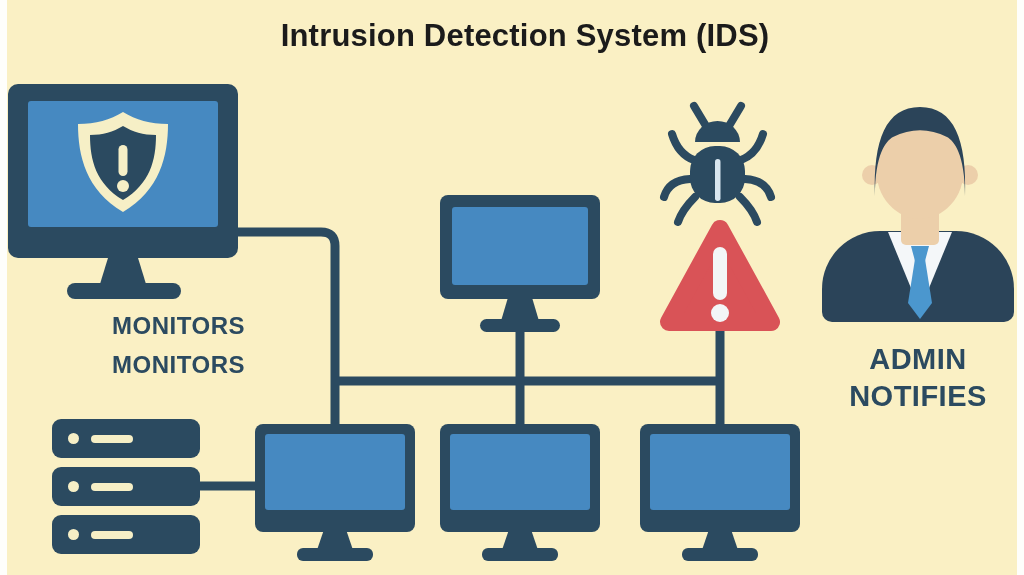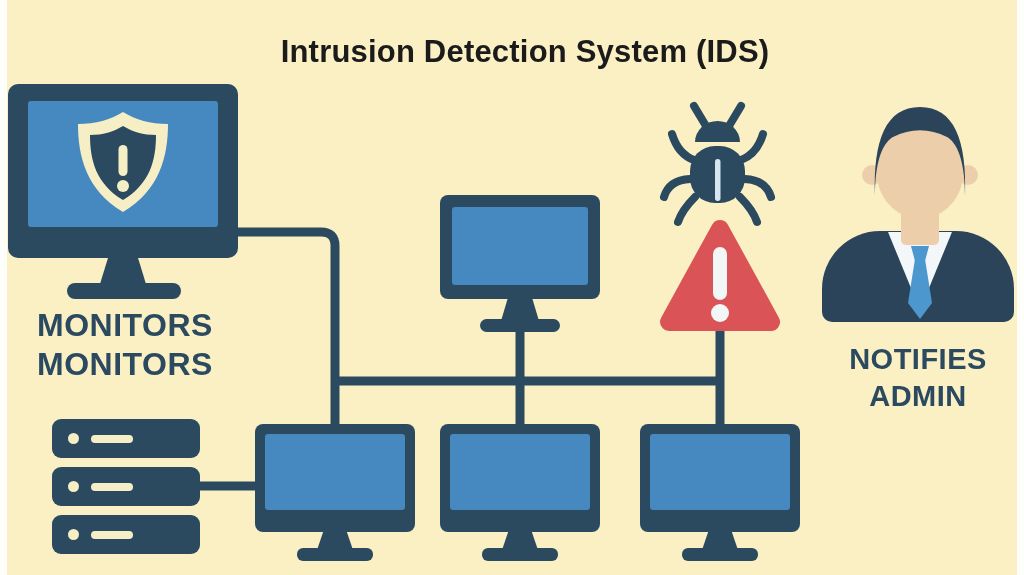--- a/index.html
+++ b/index.html
@@ -6,21 +6,21 @@
   .canvas{
     position:relative;width:1024px;height:575px;overflow:hidden;
     background:var(--background,#FAF0C4);
     font-family:"Liberation Sans",sans-serif;
   }
   .edge-strip{position:absolute;top:0;bottom:0;width:7px;background:var(--edge-white,#FEFEFB);}
   .edge-strip.left{left:0;}
   .edge-strip.right{right:0;}
 
   .title{
-    position:absolute;left:0;right:0;top:34px;margin:0;padding-left:26px;
+    position:absolute;left:0;right:0;top:18px;margin:0;padding-left:26px;
     text-align:center;font-size:31px;font-weight:bold;letter-spacing:.2px;
     color:var(--title-ink,#1B1B1B);
   }
 
   .overlay{position:absolute;left:0;top:0;width:1024px;height:575px;pointer-events:none;}
   .wire{fill:none;stroke:var(--ink-navy,#2B4A60);stroke-width:9;}
 
   
   .monitor{position:absolute;}
   .monitor .frame{position:absolute;background:var(--ink-navy,#2B4A60);border-radius:10px;}
@@ -58,21 +58,21 @@
   .server-unit .slot{position:absolute;left:39px;top:16px;width:42px;height:8px;border-radius:4px;background:var(--cream,#F6EFC6);}
 
   
   .suit{
     position:absolute;left:822px;top:231px;width:192px;height:91px;
     background:var(--suit-navy,#2B4459);
     border-radius:58px 58px 10px 10px;
   }
 
   .label{position:absolute;text-align:center;font-weight:bold;color:var(--label-navy,#2B4A60);}
-  .label-left{left:5px;top:306px;width:240px;font-size:32px;line-height:39px;letter-spacing:.5px;}
+  .label-left{left:5px;top:306px;width:240px;font-size:24px;line-height:39px;letter-spacing:.5px;text-align:right;}
   .label-right{left:818px;top:341px;width:200px;font-size:29px;line-height:37px;letter-spacing:.5px;}
 </style>
 </head>
 <body>
 
 <div class="canvas">
 
   <div class="edge-strip left"></div>
   <div class="edge-strip right"></div>
 
@@ -178,17 +178,17 @@
     <circle style="fill:var(--skin)" cx="968" cy="175" r="10"></circle>
     <ellipse style="fill:var(--skin)" cx="920" cy="169" rx="44" ry="50"></ellipse>
     <path style="fill:var(--suit-navy)" d="M875,196 C873,140 886,107 920,107 C954,107 967,140 965,196 C965,154 954,141 947,137 C929,128 911,128 893,137 C886,141 875,154 875,196 Z"></path>
   </svg>
 
   <div class="label label-left">
     <div>MONITORS</div>
     <div>MONITORS</div>
   </div>
   <div class="label label-right">
+    <div>ADMIN</div>
     <div>NOTIFIES</div>
-    <div>ADMIN</div>
   </div>
 
 </div>
 
 </body></html>

